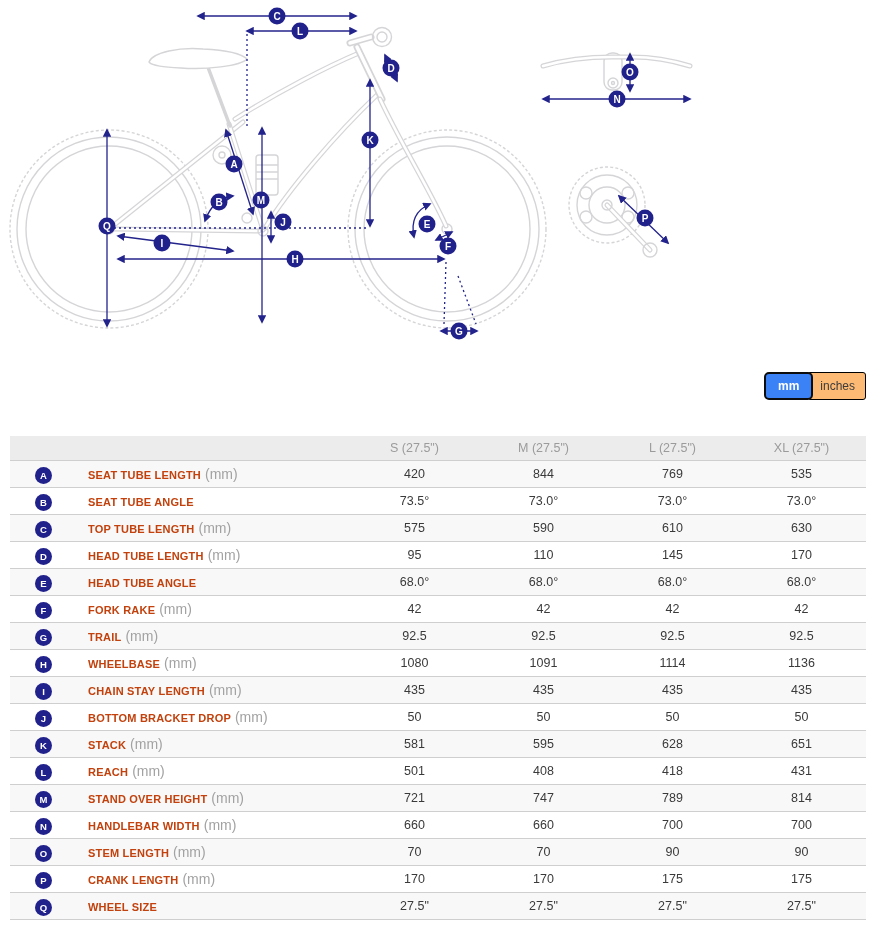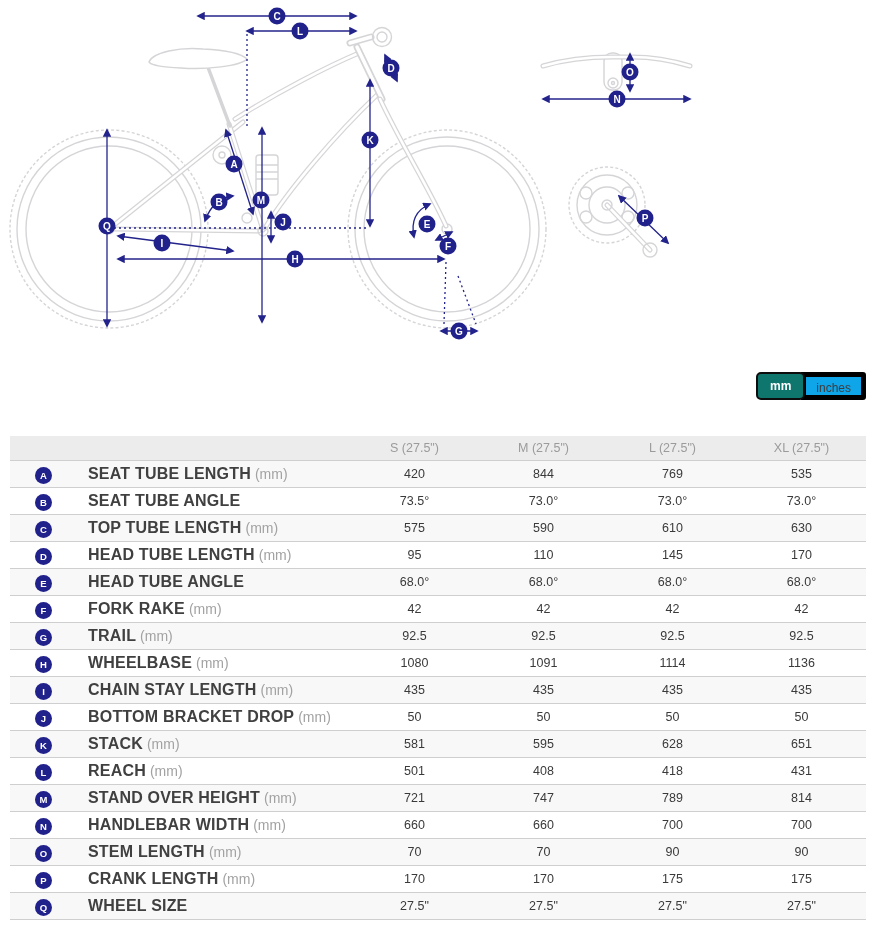--- a/index.html
+++ b/index.html
@@ -17,37 +17,37 @@
   .post{stroke:#d5d5d8;stroke-width:3.5;fill:none;stroke-linecap:round;}
   .dim{stroke:#23238c;stroke-width:1.3;fill:none;}
   .dot{stroke-dasharray:2,3;}
   .teeth{stroke-dasharray:3,2.2;}
   .badge circle{fill:#21218c;}
   .badge text{fill:#fff;font:bold 10px "Liberation Sans",sans-serif;text-anchor:middle;dominant-baseline:central;}
 
   
   .toggle-row{display:flex;justify-content:flex-end;padding:12px 10px 0 10px;height:28px;}
   .unit-toggle{display:flex;align-items:stretch;}
-  .btn-mm{background:#0f766e;color:#fff;border:2px solid #0d0d0d;border-radius:5px;
+  .btn-mm{background:#3b82f6;color:#fff;border:2px solid #0d0d0d;border-radius:5px;
           font:bold 12px "Liberation Sans",sans-serif;padding:4px 12px;cursor:pointer;z-index:2;}
-  .btn-inches{background:#0ea5e9;color:#3c3c3c;border:5px solid #000000;border-radius:0 3px 3px 0;
+  .btn-inches{background:#fdba74;color:#3c3c3c;border:1px solid #000000;border-radius:0 3px 3px 0;
           font:12px "Liberation Sans",sans-serif;padding:4px 10px;margin-left:-4px;cursor:pointer;z-index:1;}
 
   
   .geo-table{width:856px;margin:36px 10px 0 10px;border-collapse:collapse;table-layout:fixed;}
   .geo-table thead th{background:#ececec;color:#9b9b9b;font-weight:normal;font-size:12.5px;
           padding:5px 0;text-align:center;border-bottom:1px solid #cfcfcf;}
   .th-badge{width:78px;} .th-label{width:262px;}
   .geo-table tbody tr{border-bottom:1px solid #cfcfcf;}
   .geo-table tbody tr:nth-child(odd){background:#f8f8f8;}
   .geo-table td{padding:0;height:26px;vertical-align:middle;}
   .badge-cell{text-align:left;}
   .tbadge{display:inline-flex;width:17px;height:17px;border-radius:50%;background:#21218c;color:#fff;
           font-size:9.5px;font-weight:bold;align-items:center;justify-content:center;margin-left:25px;}
-  .lbl{font-size:16px;font-weight:bold;color:#404040;letter-spacing:.2px;}
+  .lbl{font-size:11px;font-weight:bold;color:#c2410c;letter-spacing:.2px;}
   .unit{font-size:14px;color:#a2a2a2;margin-left:4px;}
   .val{text-align:center;font-size:12.5px;color:#3a3a3a;}
 </style>
 </head>
 <body>
 
 <div class="diagram-wrap">
 <svg width="876" height="360" viewBox="0 0 876 360">
   <defs>
     <marker id="ah" viewBox="0 0 10 10" refX="8" refY="5" markerWidth="6.5" markerHeight="6.5" orient="auto-start-reverse">

